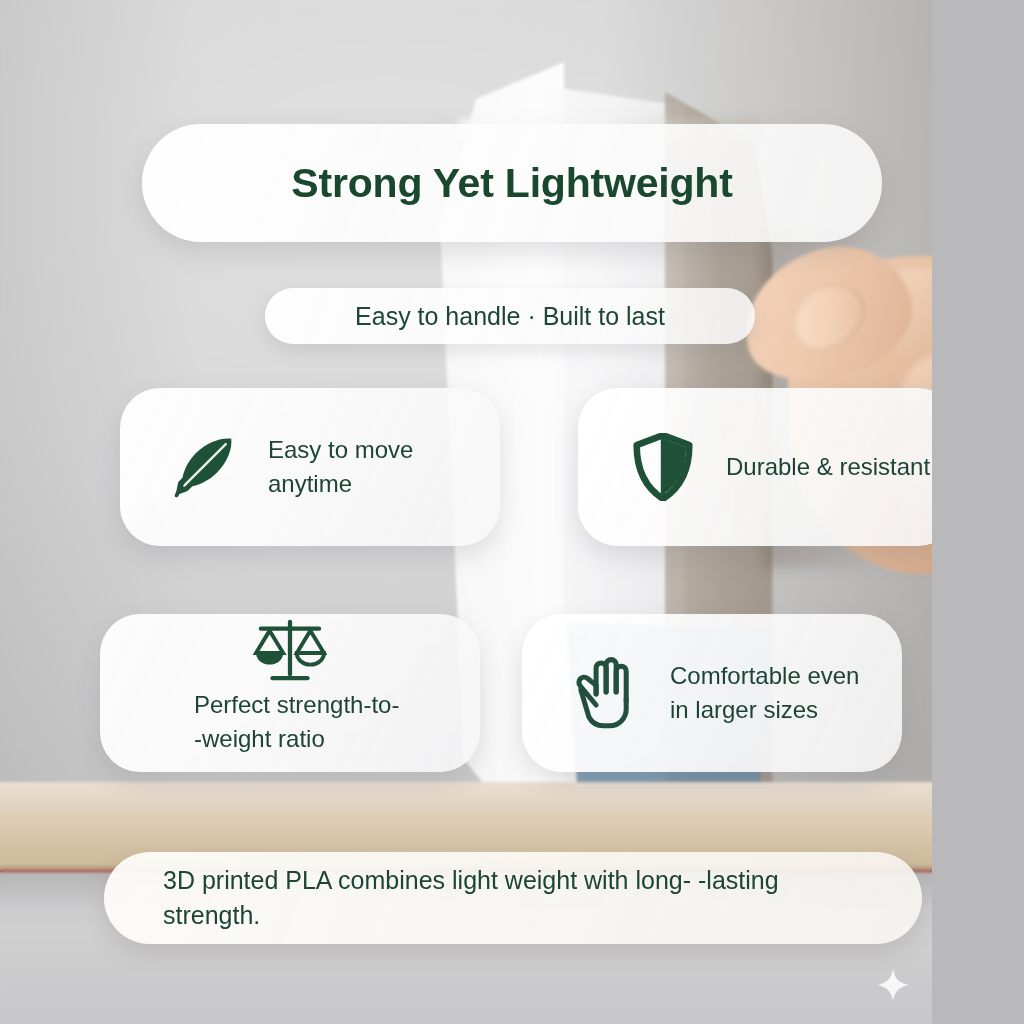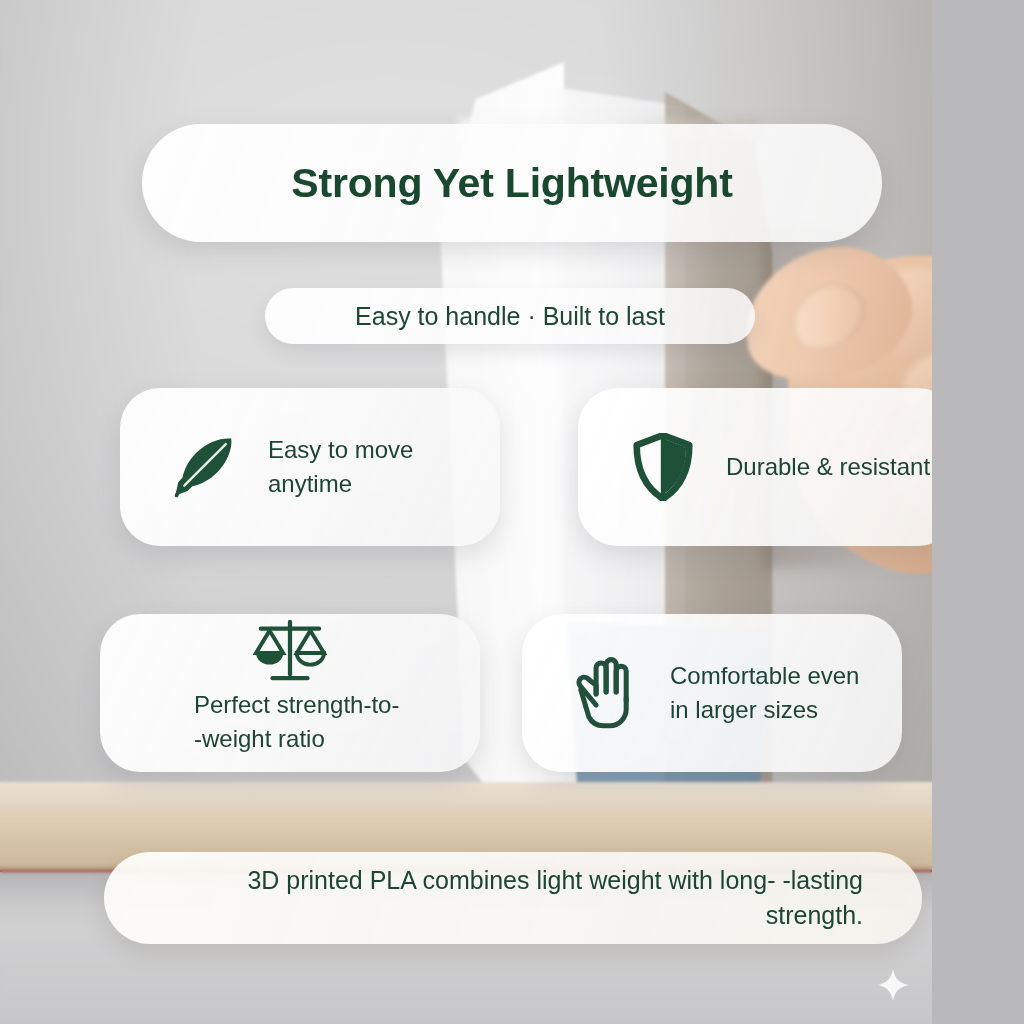--- a/index.html
+++ b/index.html
@@ -219,21 +219,21 @@
   #card-3 { left: 100px; top: 614px; flex-direction: column; }
   #card-4 { left: 522px; top: 614px; }
 
   .pill-footer {
     position: absolute;
     left: 104px; top: 852px; width: 818px; height: 92px;
     border-radius: 46px;
     background: linear-gradient(110deg, rgba(253,252,249,0.95) 0%, rgba(250,249,245,0.93) 50%, rgba(247,245,240,0.90) 100%);
     box-shadow: 0 9px 22px rgba(120,112,100,0.20);
     display: flex; align-items: center; justify-content: center;
-    text-align: right;
+    text-align: left;
   }
   .pill-footer .txt {
     font-size: 25px;
     line-height: 1.42;
     color: #1c4533;
     max-width: 700px;
   }
 
   .sparkle {
     position: absolute;

